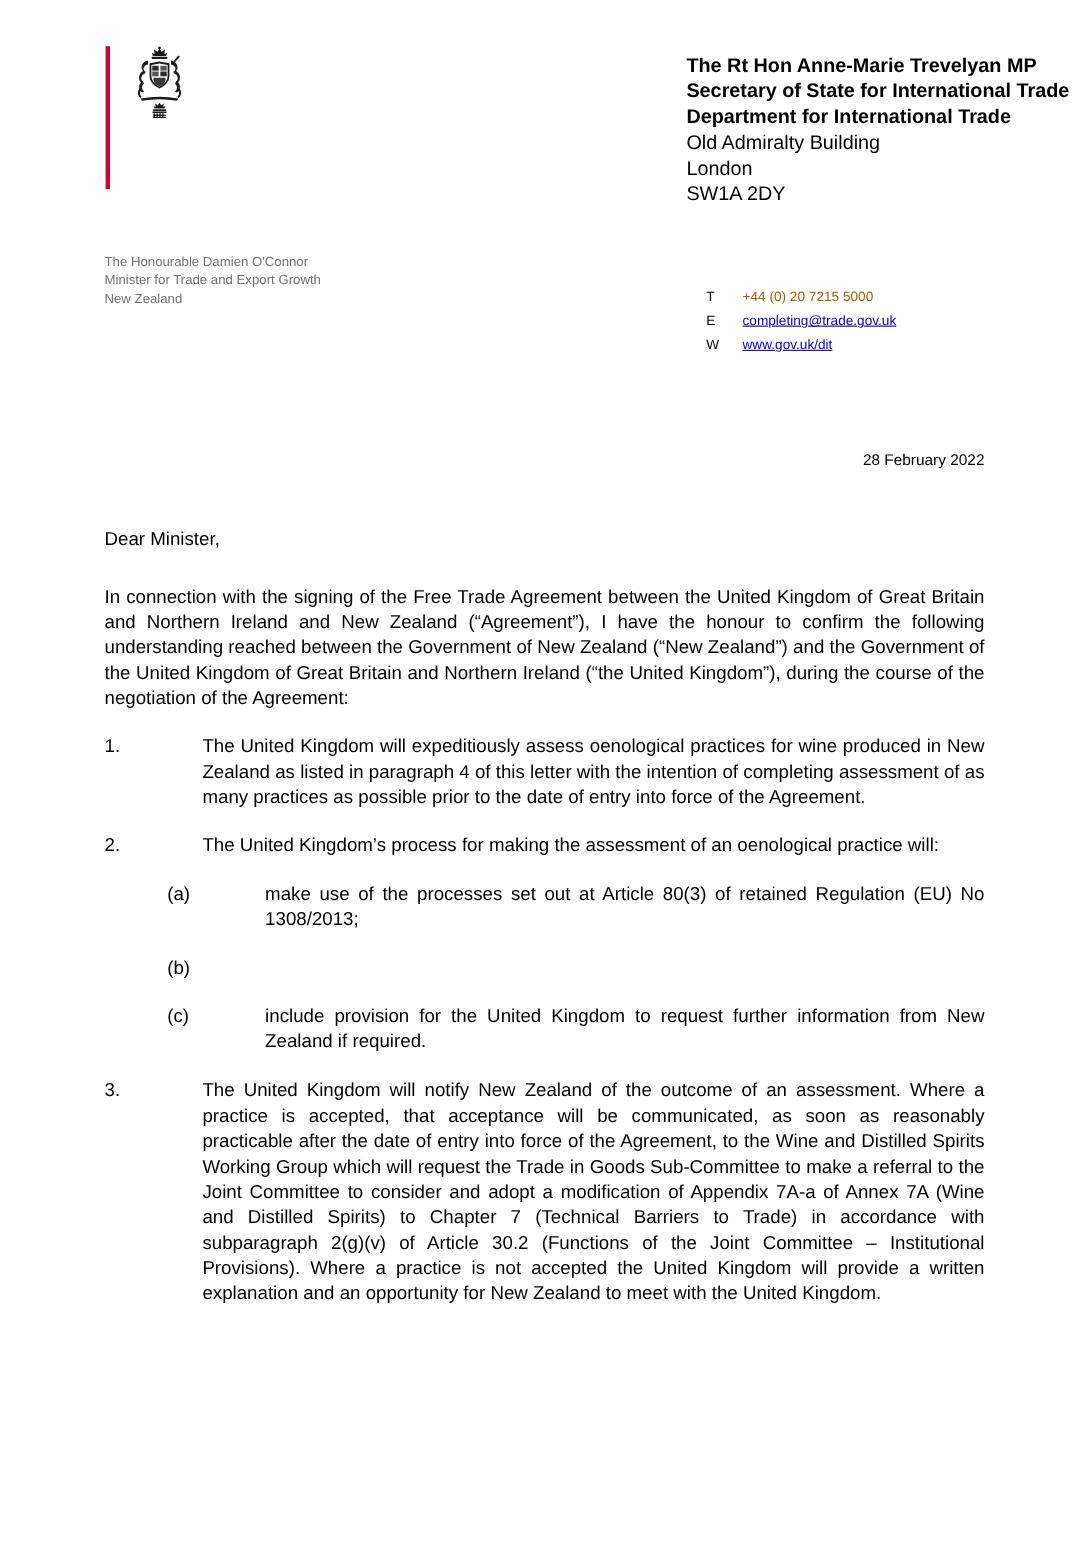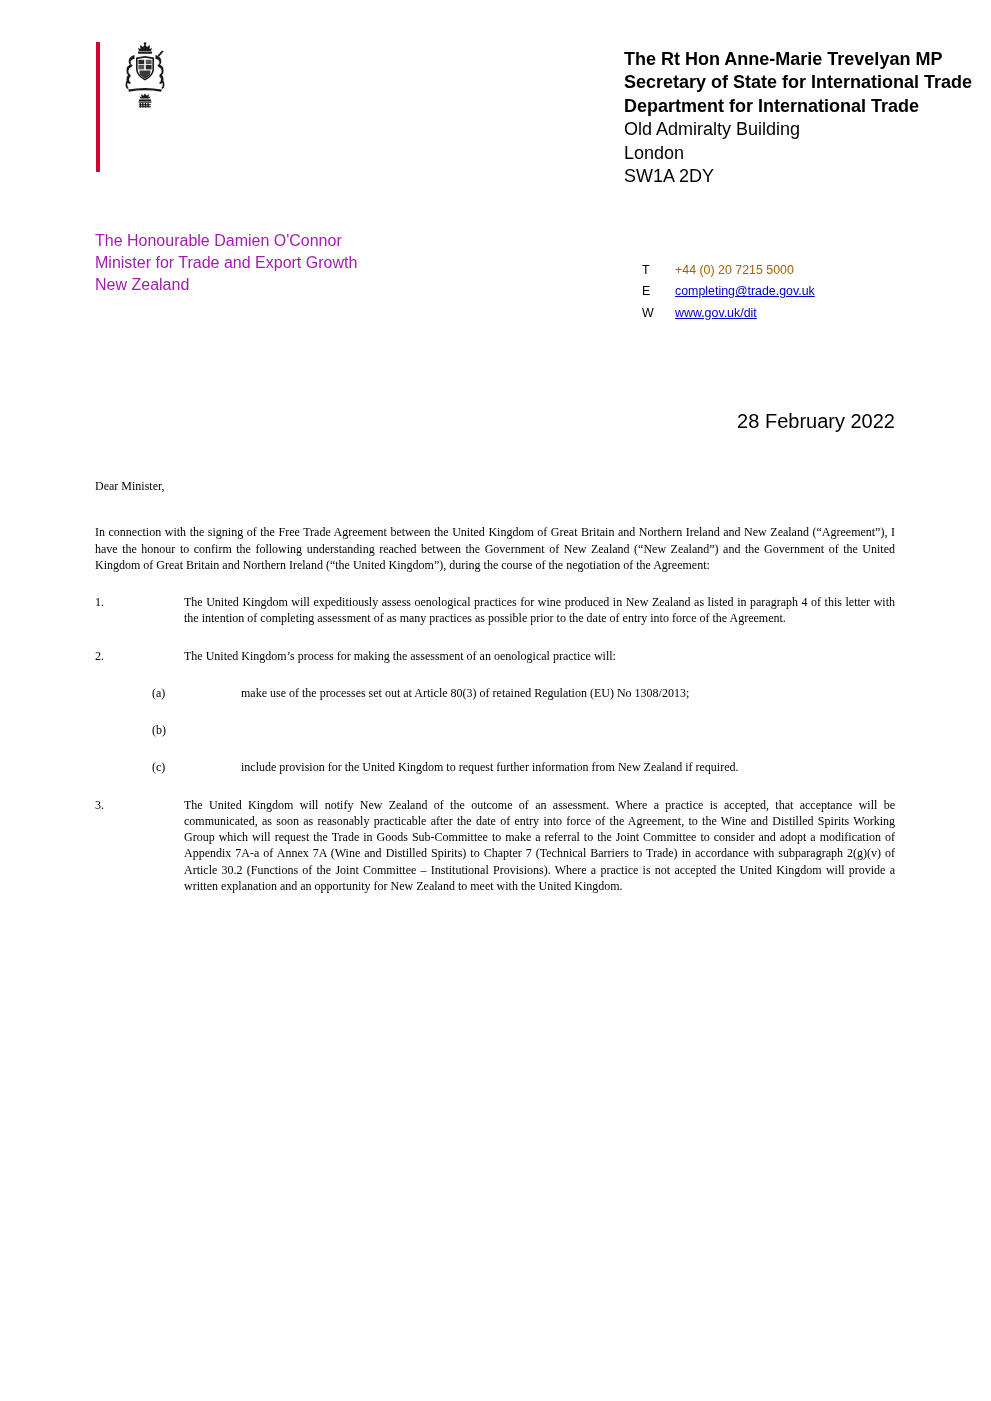--- a/index.html
+++ b/index.html
@@ -64,23 +64,23 @@
   }
   .sender-block .bold-line {
     font-weight: bold;
   }
 
   
   .recipient-block {
     position: absolute;
     left: 95px;
     top: 230px;
-    font-size: 16px;
+    font-size: 12px;
     line-height: 1.36;
-    color: #a21caf;
+    color: #737373;
   }
 
   
   .contact-block {
     position: absolute;
     left: 642px;
     top: 264px;
     font-size: 12.4px;
     line-height: 1.0;
   }
@@ -100,34 +100,33 @@
   .contact-val.link {
     color: #0000CC;
     text-decoration: underline;
   }
 
   
   .date-line {
     position: absolute;
     right: 96px;
     top: 410px;
-    font-size: 20px;
+    font-size: 14px;
     color: #000000;
   }
 
   
   .letter-body {
     position: absolute;
     left: 95px;
     top: 478px;
     width: 800px;
-    font-size: 12px;
+    font-size: 17px;
     line-height: 1.355;
     color: #000000;
-    font-family: Liberation Serif, serif;
   }
   .salutation {
     margin: 0 0 30px 0;
   }
   .para {
     margin: 0 0 21px 0;
     text-align: justify;
     text-justify: inter-word;
   }
 

